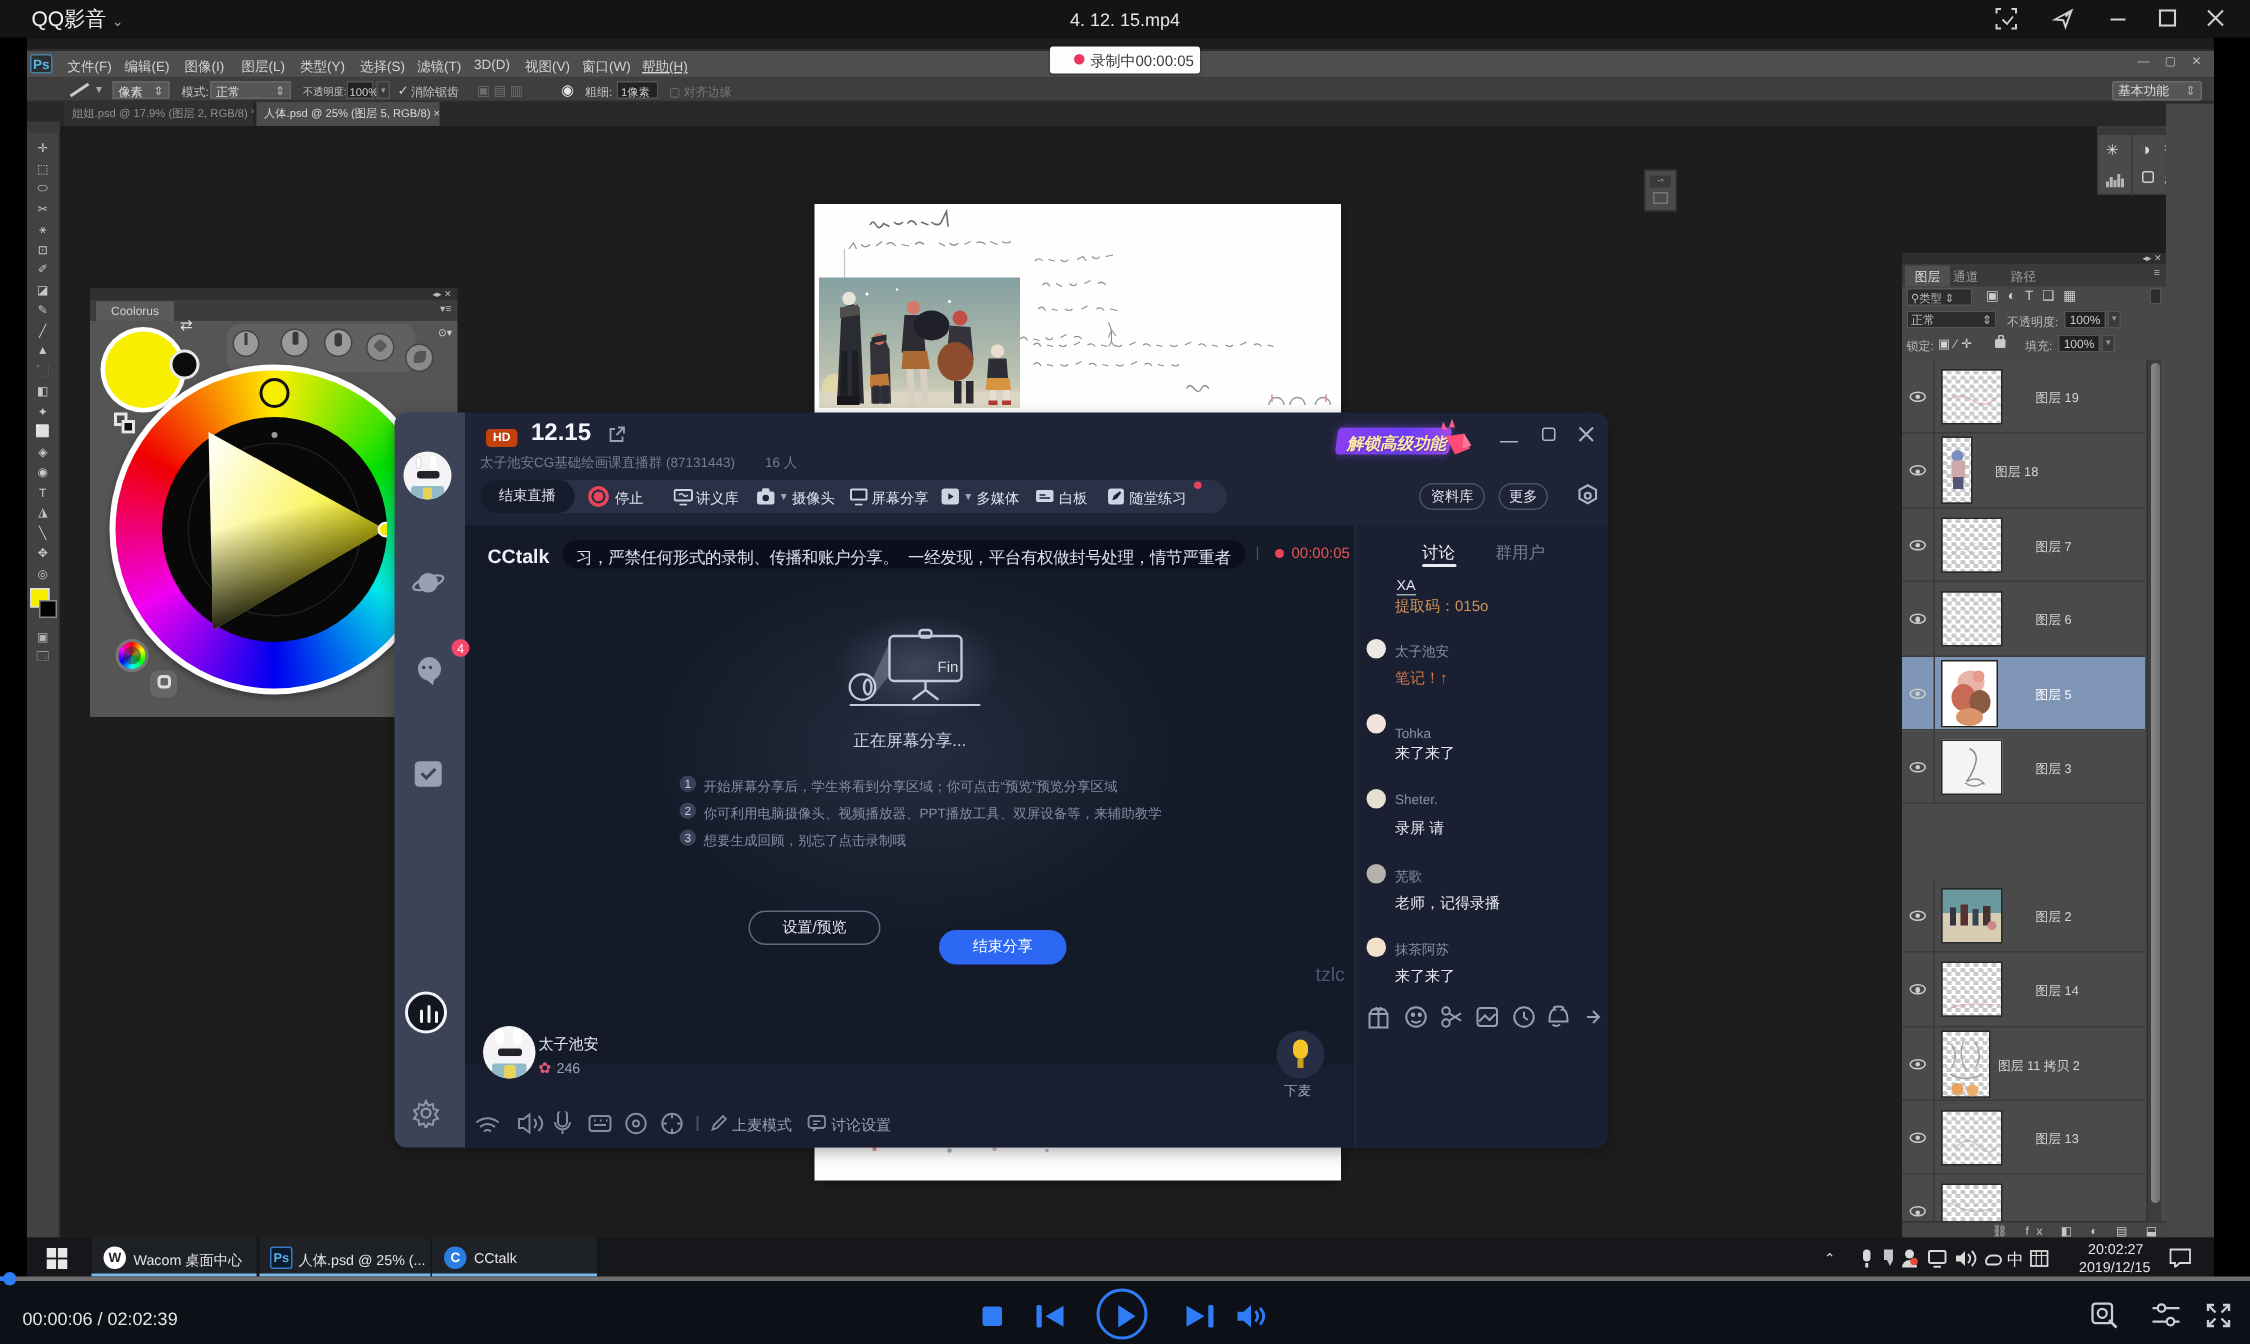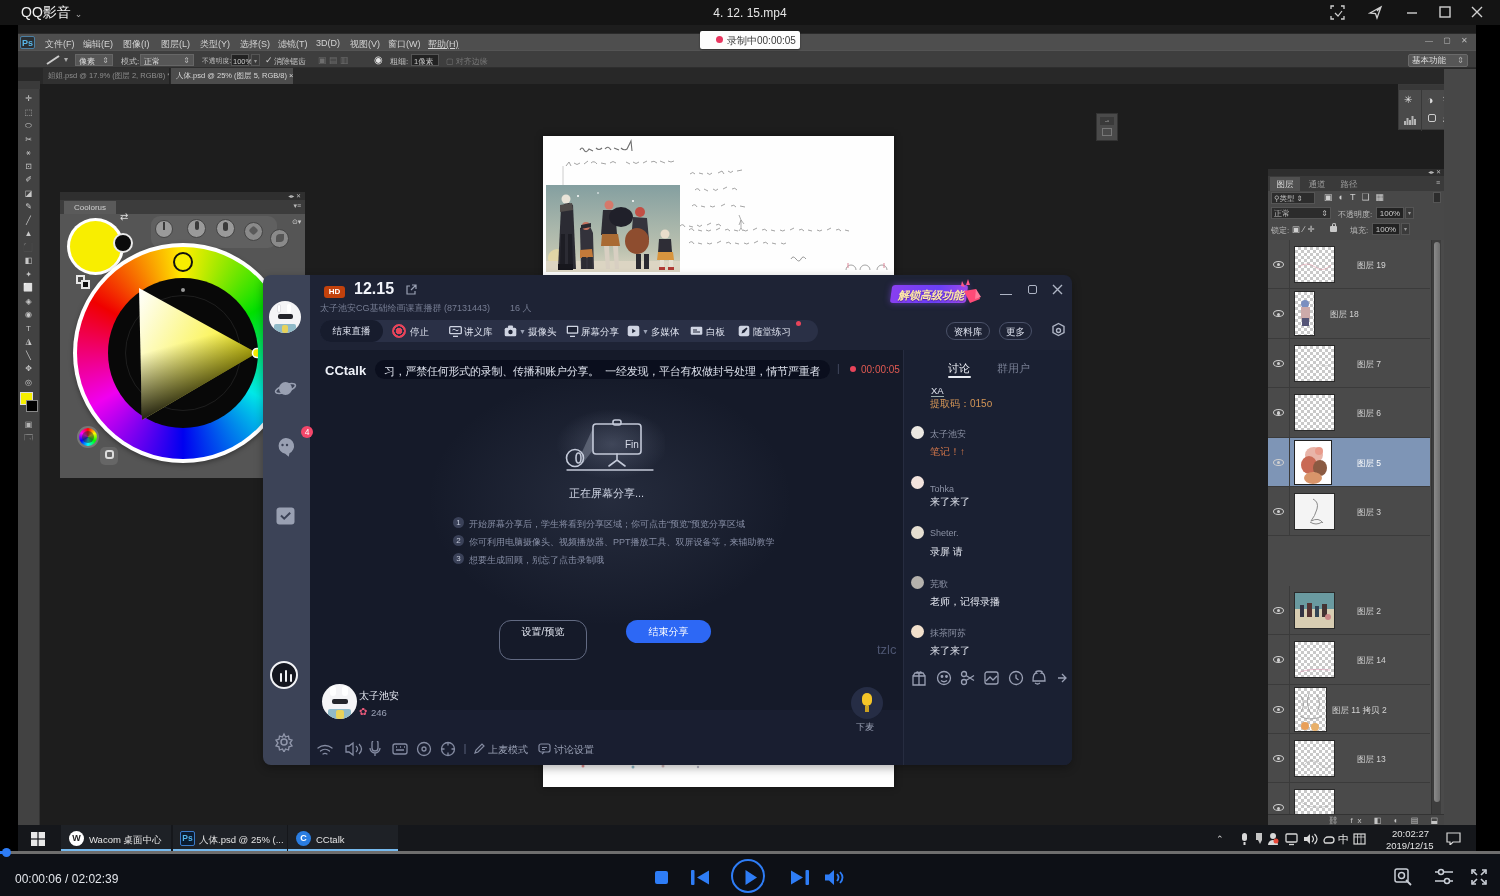--- a/index.html
+++ b/index.html
@@ -189,21 +189,21 @@
             <circle cx="155" cy="631" r="1.2" fill="#aab"></circle>
         </g>
       </svg>
     </div>
     <div id="dock"></div>
     <div id="layers" class="abs" style="left:1250px;top:144px;width:176px;height:656px;background:#484848;font-family:'Liberation Sans',sans-serif;">
       <div class="abs" style="left:0;top:0;width:176px;height:7px;background:#2e2e2e;"></div>
       <span class="abs" style="right:3px;top:-1px;font-size:6px;color:#bbb;">◂▸ ✕</span>
       <div class="abs" style="left:0;top:7px;width:176px;height:15px;background:#3a3a3a;">
         <span class="abs" style="left:2px;top:1px;width:30px;height:14px;background:#505050;color:#ddd;font-size:8.5px;text-align:center;line-height:14px;">图层</span>
-        <span class="abs" style="left:34px;top:1px;width:30px;height:14px;color:#9a9a9a;font-size:8.5px;text-align:center;line-height:14px;">通道</span>
+        <span class="abs" style="left:34px;top:1px;width:30px;height:14px;color:#9a9a9a;font-size:8.5px;text-align:left;line-height:14px;">通道</span>
         <span class="abs" style="left:66px;top:1px;width:30px;height:14px;color:#9a9a9a;font-size:8.5px;text-align:center;line-height:14px;">路径</span>
         <span class="abs" style="right:4px;top:3px;color:#bbb;font-size:7px;">≡</span>
       </div>
       <div class="abs" style="left:0;top:22px;width:176px;height:15px;">
         <span class="abs" style="left:3px;top:1px;width:44px;height:12px;background:#2c2c2c;border:1px solid #555;color:#bbb;font-size:7.5px;line-height:11px;padding-left:2px;">⚲类型 ⇕</span>
         <span class="abs" style="left:56px;top:1px;color:#cfcfcf;font-size:9px;letter-spacing:6px;">▣◐T❑▦</span>
         <span class="abs" style="right:3px;top:1px;width:8px;height:11px;background:#2c2c2c;border:1px solid #555;"></span>
       </div>
       <div class="abs" style="left:0;top:38px;width:176px;height:15px;">
         <span class="abs" style="left:3px;top:0px;width:60px;height:12px;background:#2c2c2c;border:1px solid #555;color:#bbb;font-size:8px;line-height:11px;padding:0 2px;">正常<span style="float:right;">⇕</span></span>
@@ -530,21 +530,21 @@
             <path d="M27,42 L38,18 v22 L28,53z" fill="rgba(210,218,235,.25)"></path>
             <text x="70" y="38" font-size="10" fill="#d6dbe8" font-family="Liberation Sans">Fin</text>
           </svg>
           <span class="abs" style="left:0;top:136px;width:593px;text-align:center;font-size:11px;color:#cdd3e2;">正在屏幕分享...</span>
           <span class="numc" style="left:143px;top:167px;">1</span>
           <span class="abs inst" style="left:159px;top:168px;">开始屏幕分享后，学生将看到分享区域；你可点击“预览”预览分享区域</span>
           <span class="numc" style="left:143px;top:185px;">2</span>
           <span class="abs inst" style="left:159px;top:186px;">你可利用电脑摄像头、视频播放器、PPT播放工具、双屏设备等，来辅助教学</span>
           <span class="numc" style="left:143px;top:203px;">3</span>
           <span class="abs inst" style="left:159px;top:204px;">想要生成回顾，别忘了点击录制哦</span>
-          <span class="abs" style="left:189px;top:270px;width:88px;height:40px;border:1px solid #626a82;border-radius:12px;color:#e3e7f1;font-size:10px;text-align:center;line-height:22px;">设置/预览</span>
+          <span class="abs" style="left:189px;top:257px;width:88px;height:23px;border:1px solid #626a82;border-radius:12px;color:#e3e7f1;font-size:10px;text-align:center;line-height:22px;">设置/预览</span>
           <span class="abs" style="left:316px;top:270px;width:85px;height:23px;background:#2d68f5;border-radius:12px;color:#fff;font-size:10px;text-align:center;line-height:23px;">结束分享</span>
           <span class="abs" style="left:567px;top:292px;font-size:13px;color:#4d5571;">tzlc</span>
         </div>
         <div id="ccchat">
           <span class="abs" style="left:44px;top:11px;font-size:11px;color:#f0f2f8;">讨论</span>
           <span class="abs" style="left:44px;top:26px;width:23px;height:2px;background:#e8ebf2;border-radius:1px;"></span>
           <span class="abs" style="left:93px;top:11px;font-size:11px;color:#787f94;">群用户</span>
           <span class="abs" style="left:27px;top:35px;font-size:9.5px;color:#dfe3ee;border-bottom:1px solid #9aa;padding-bottom:0px;">XA</span>
           <span class="abs" style="left:26px;top:47px;font-size:10px;color:#d39556;">提取码：015o</span>
           <span class="cav" style="left:7px;top:76px;background:#ece8e2;"></span>

